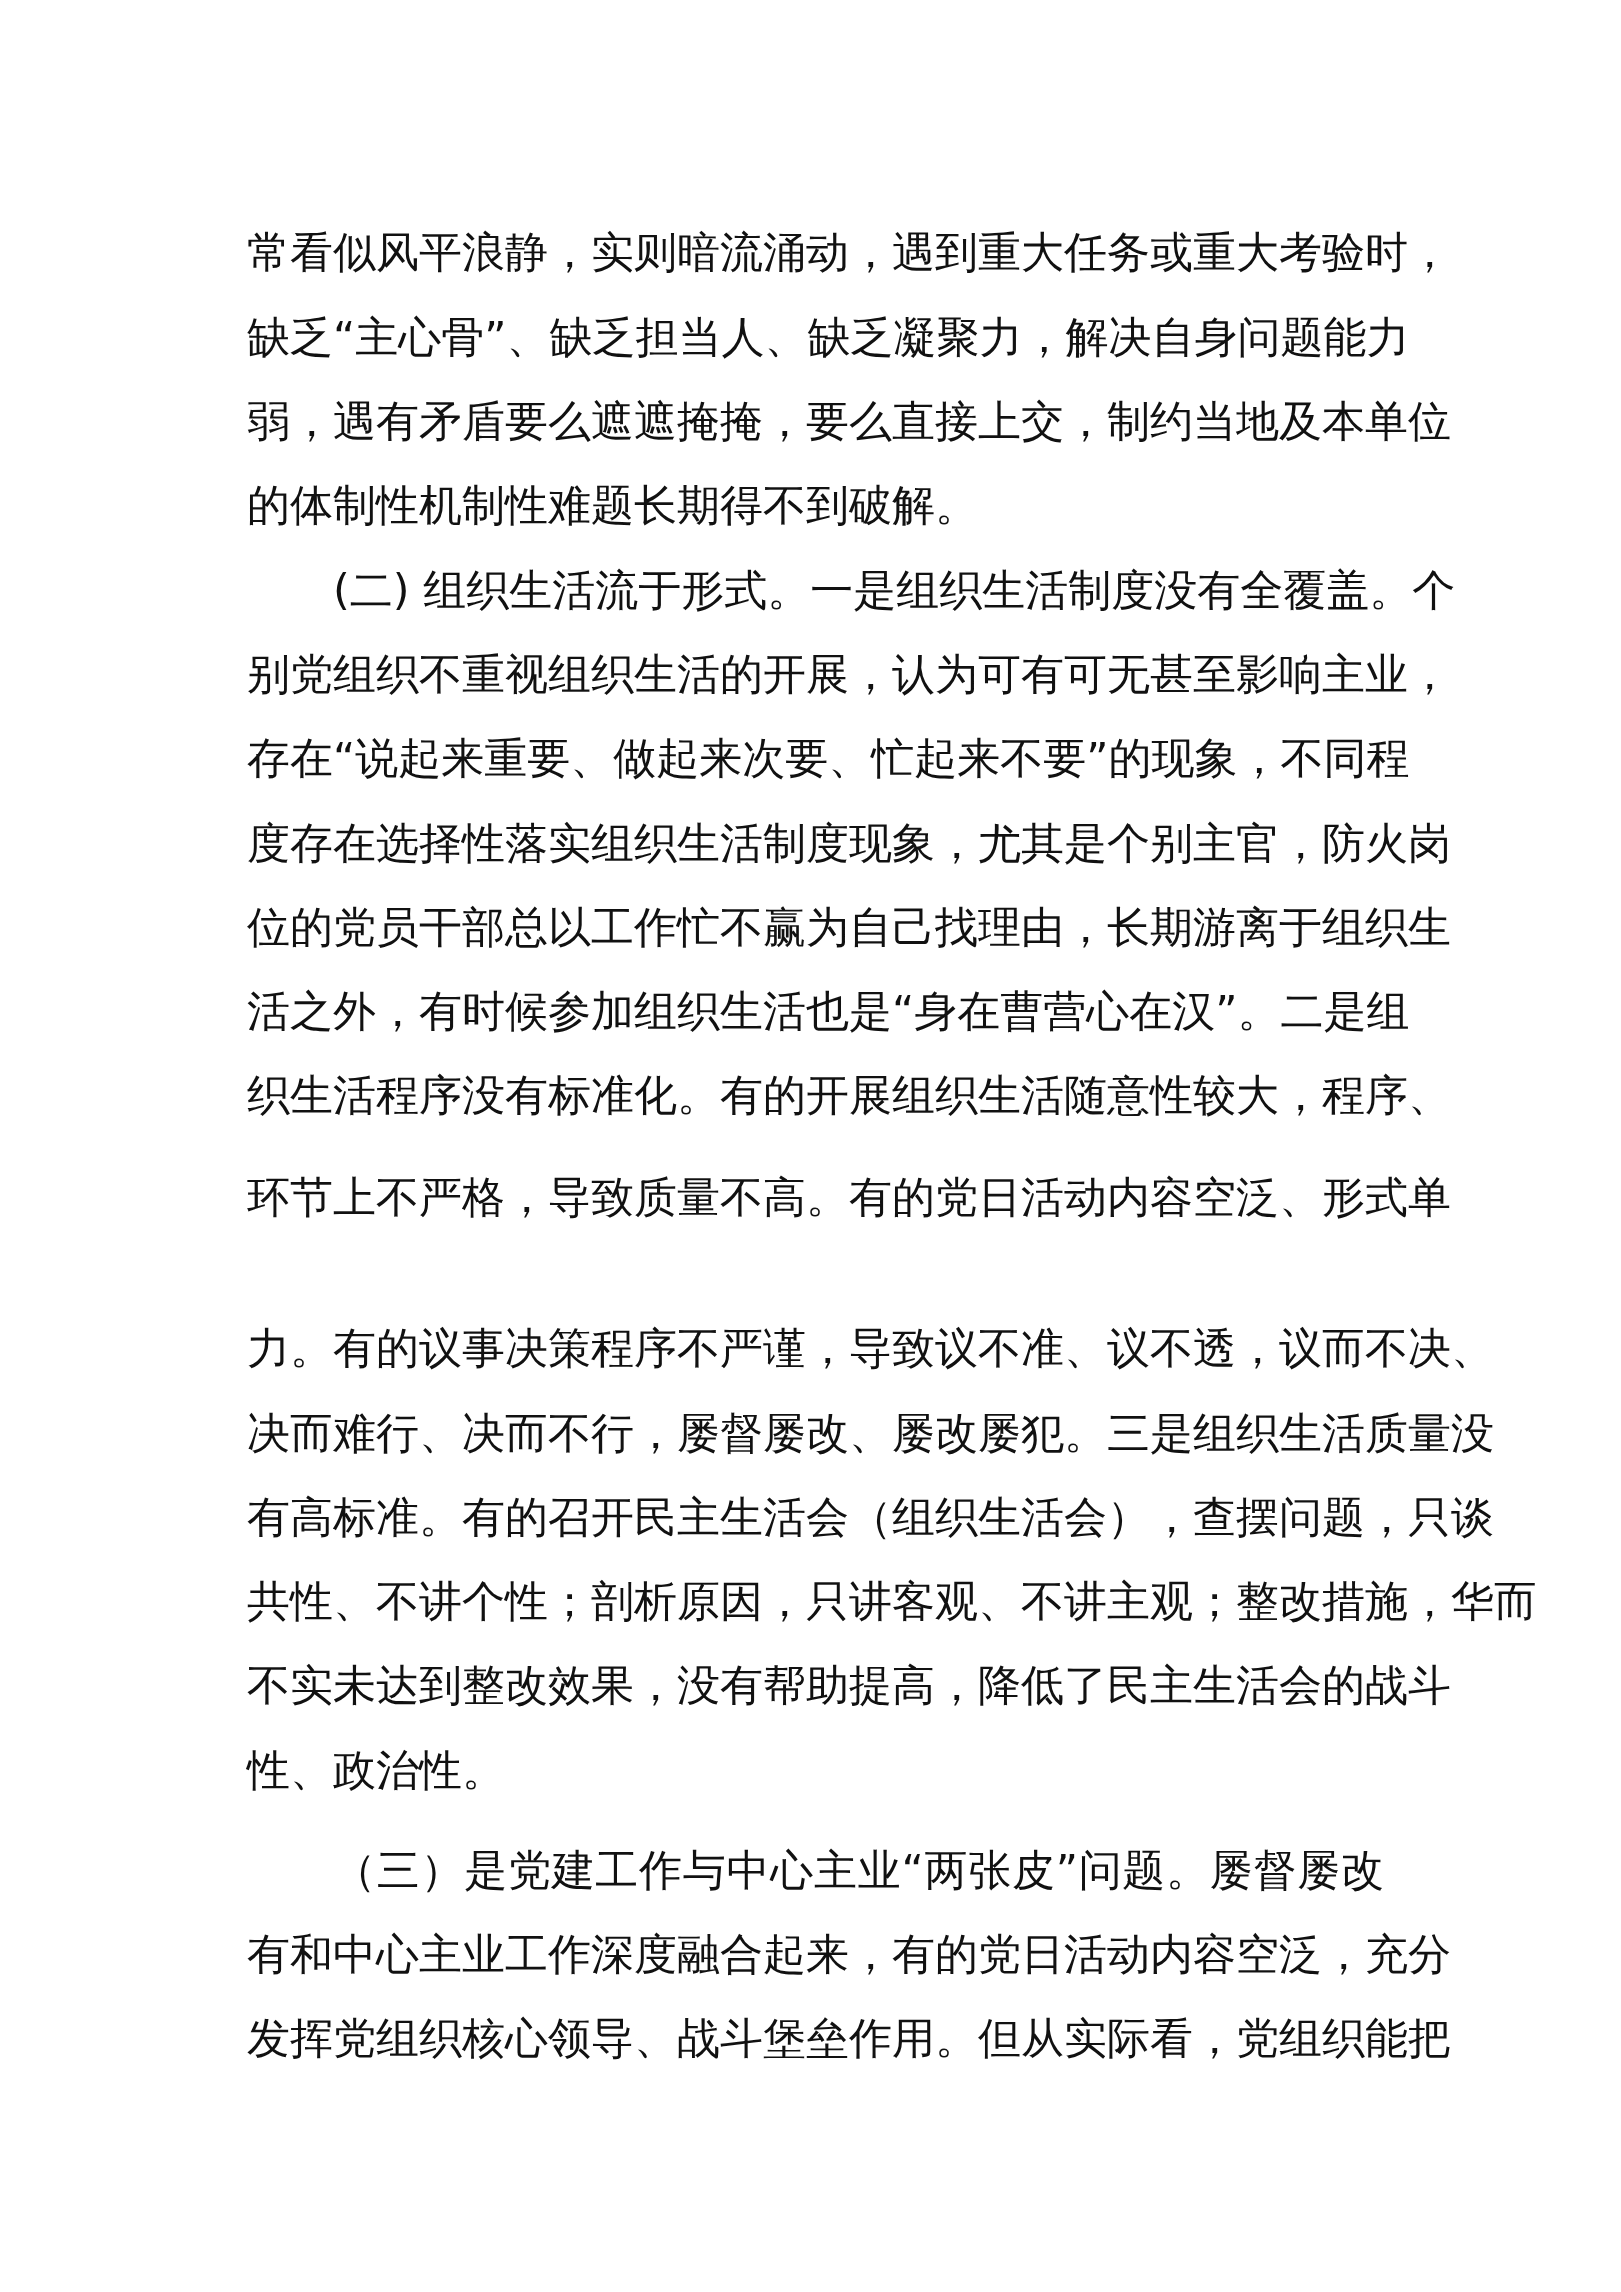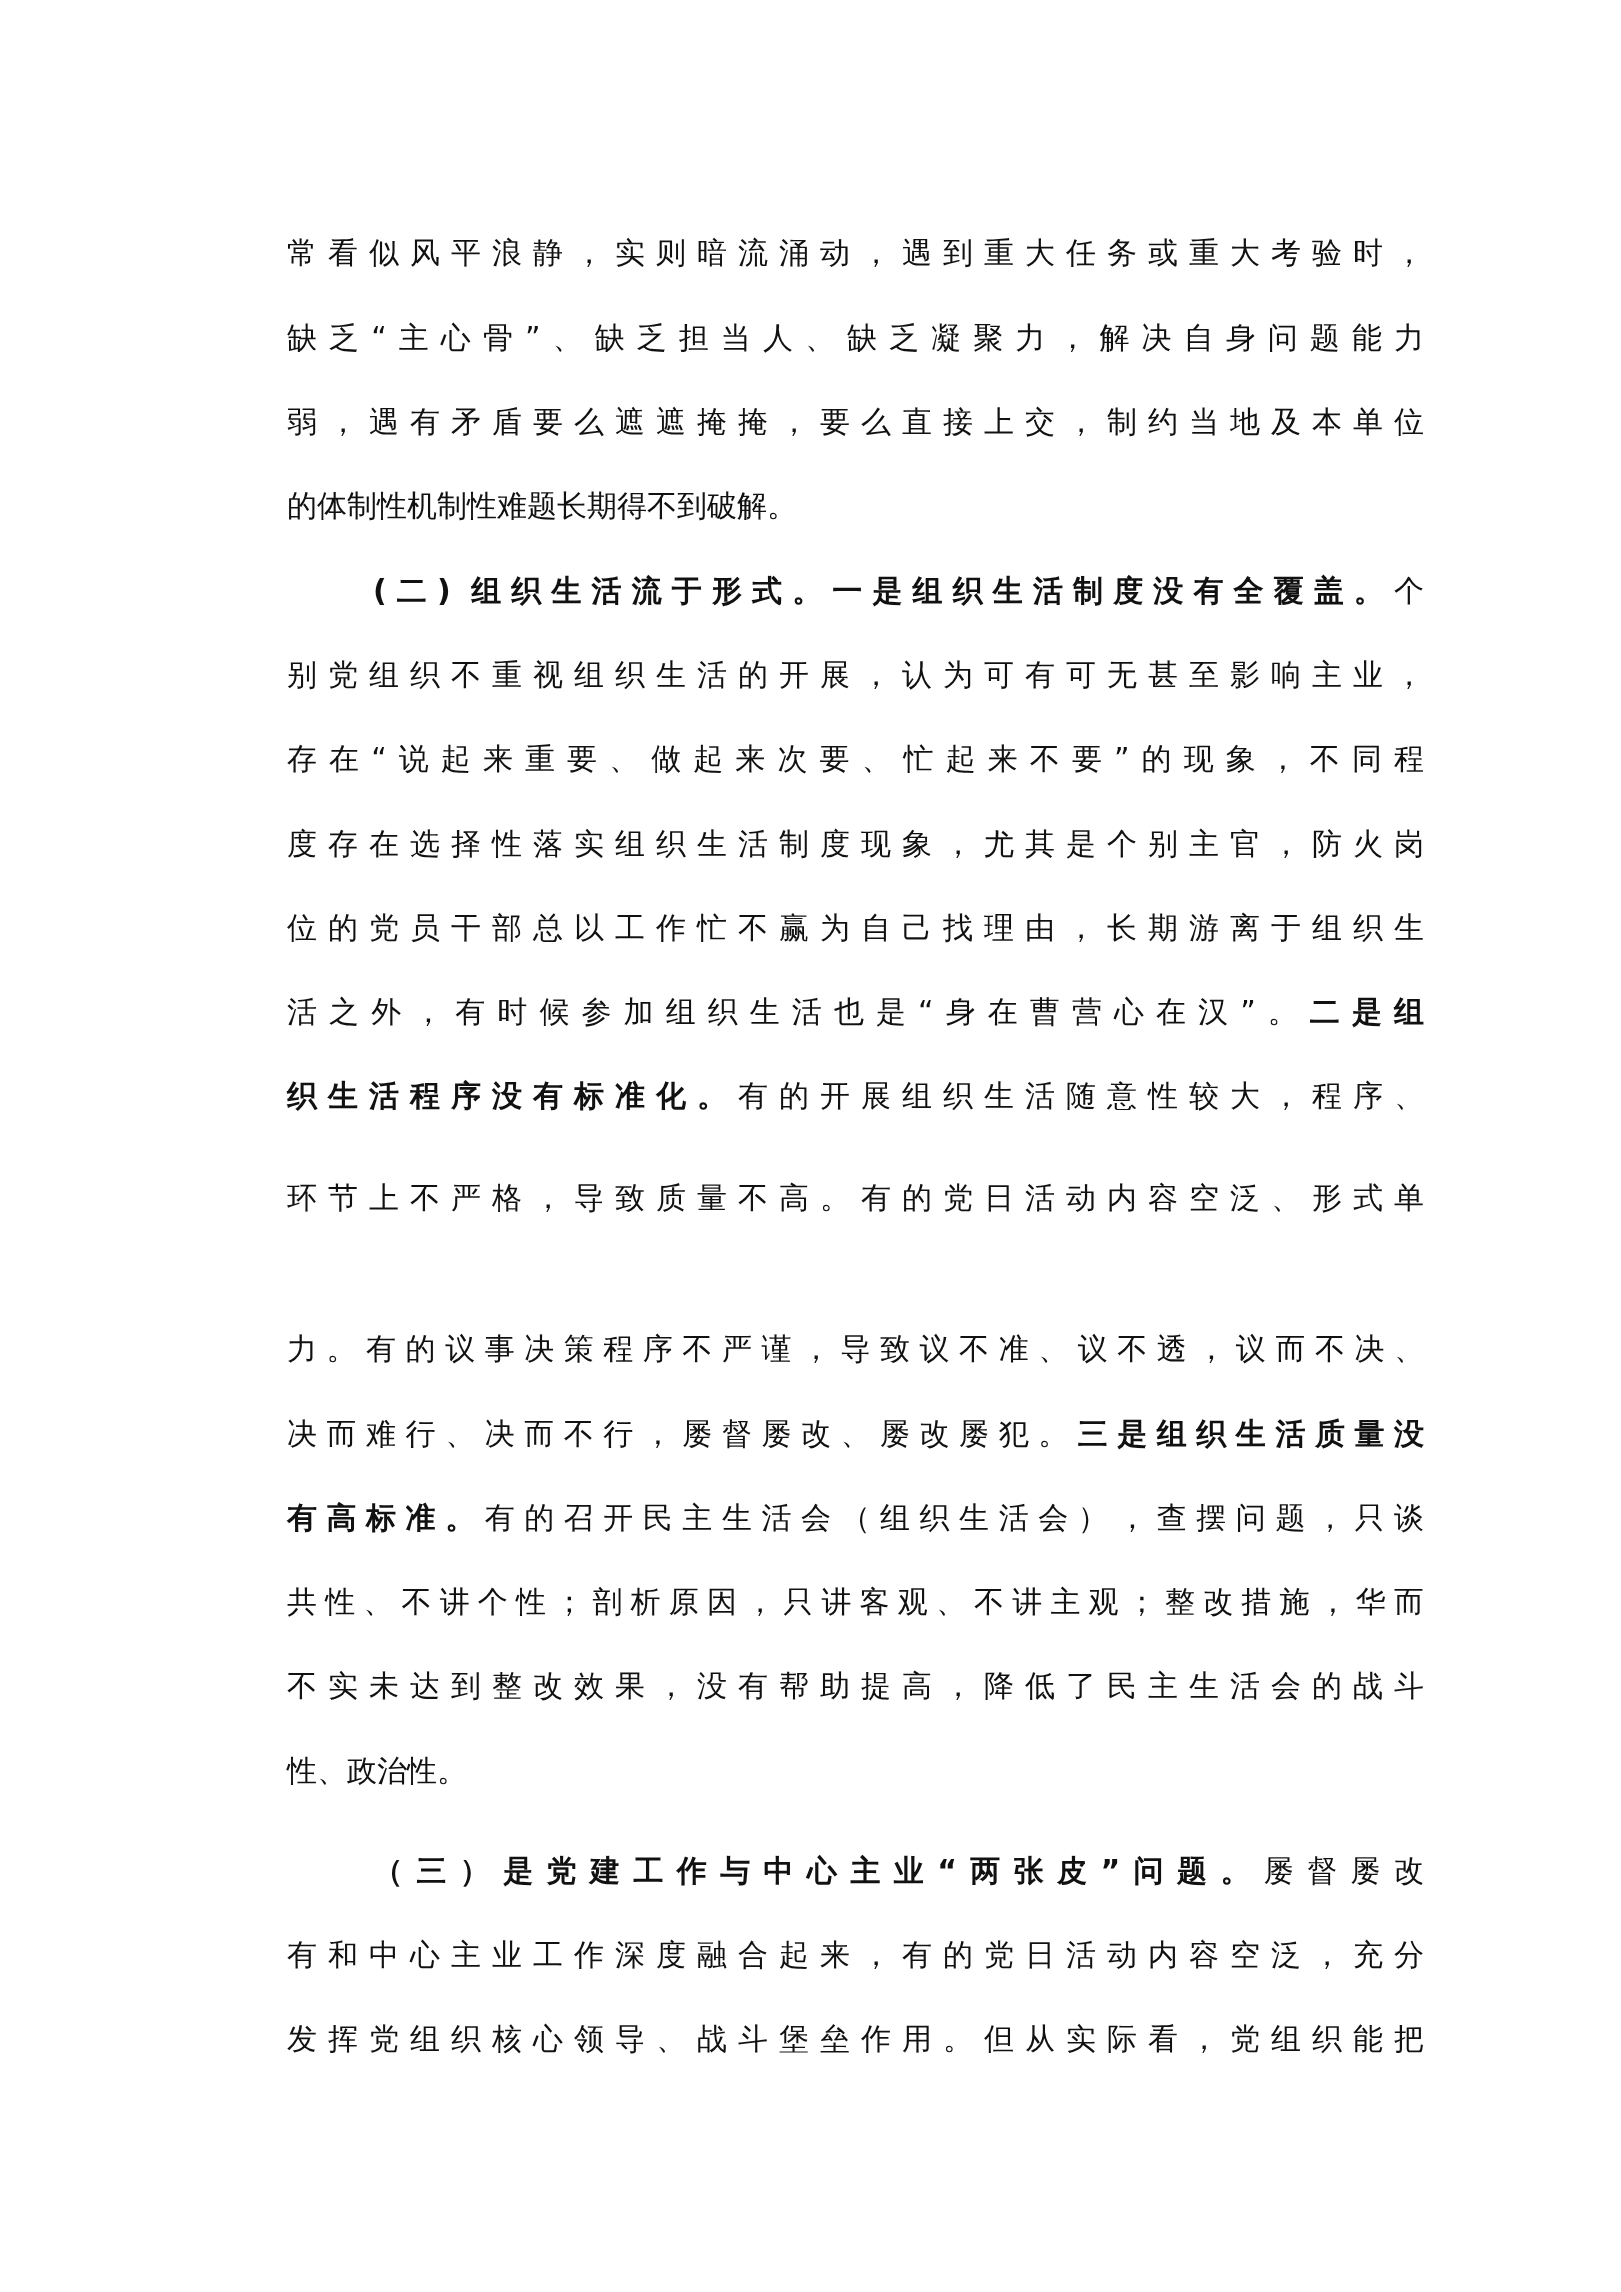--- a/index.html
+++ b/index.html
@@ -5,31 +5,30 @@
   html, body { margin: 0; padding: 0; background: #ffffff; }
   body { width: 1621px; height: 2293px; position: relative; overflow: hidden; }
   .page { position: absolute; left: 0; top: 0; width: 1621px; height: 2293px; background: #fff; }
   .line {
     position: absolute;
     left: 247px;
     width: 1137px;
     height: 59px;
     line-height: 59px;
     font-family: "DejaVu Sans", sans-serif;
-    font-size: 30px;
+    font-size: 43px;
     color: #111111;
     white-space: nowrap;
     overflow: visible;
     text-align: justify;
     text-align-last: justify;
-    margin-left: 40px;
   }
   .line.last { text-align-last: left; }
   .line.indent { left: 333px; width: 1051px; }
-  .b { font-weight: bold; }
+  .b { font-weight: normal; }
 </style>
 </head>
 <body>
 
 <div class="page">
 
   <div class="line" style="top:223px"><span>常看似风平浪静，实则暗流涌动，遇到重大任务或重大考验时，</span></div>
   <div class="line" style="top:308px"><span>缺乏“主心骨”、缺乏担当人、缺乏凝聚力，解决自身问题能力</span></div>
   <div class="line" style="top:392px"><span>弱，遇有矛盾要么遮遮掩掩，要么直接上交，制约当地及本单位</span></div>
   <div class="line last" style="top:476px"><span>的体制性机制性难题长期得不到破解。</span></div>

